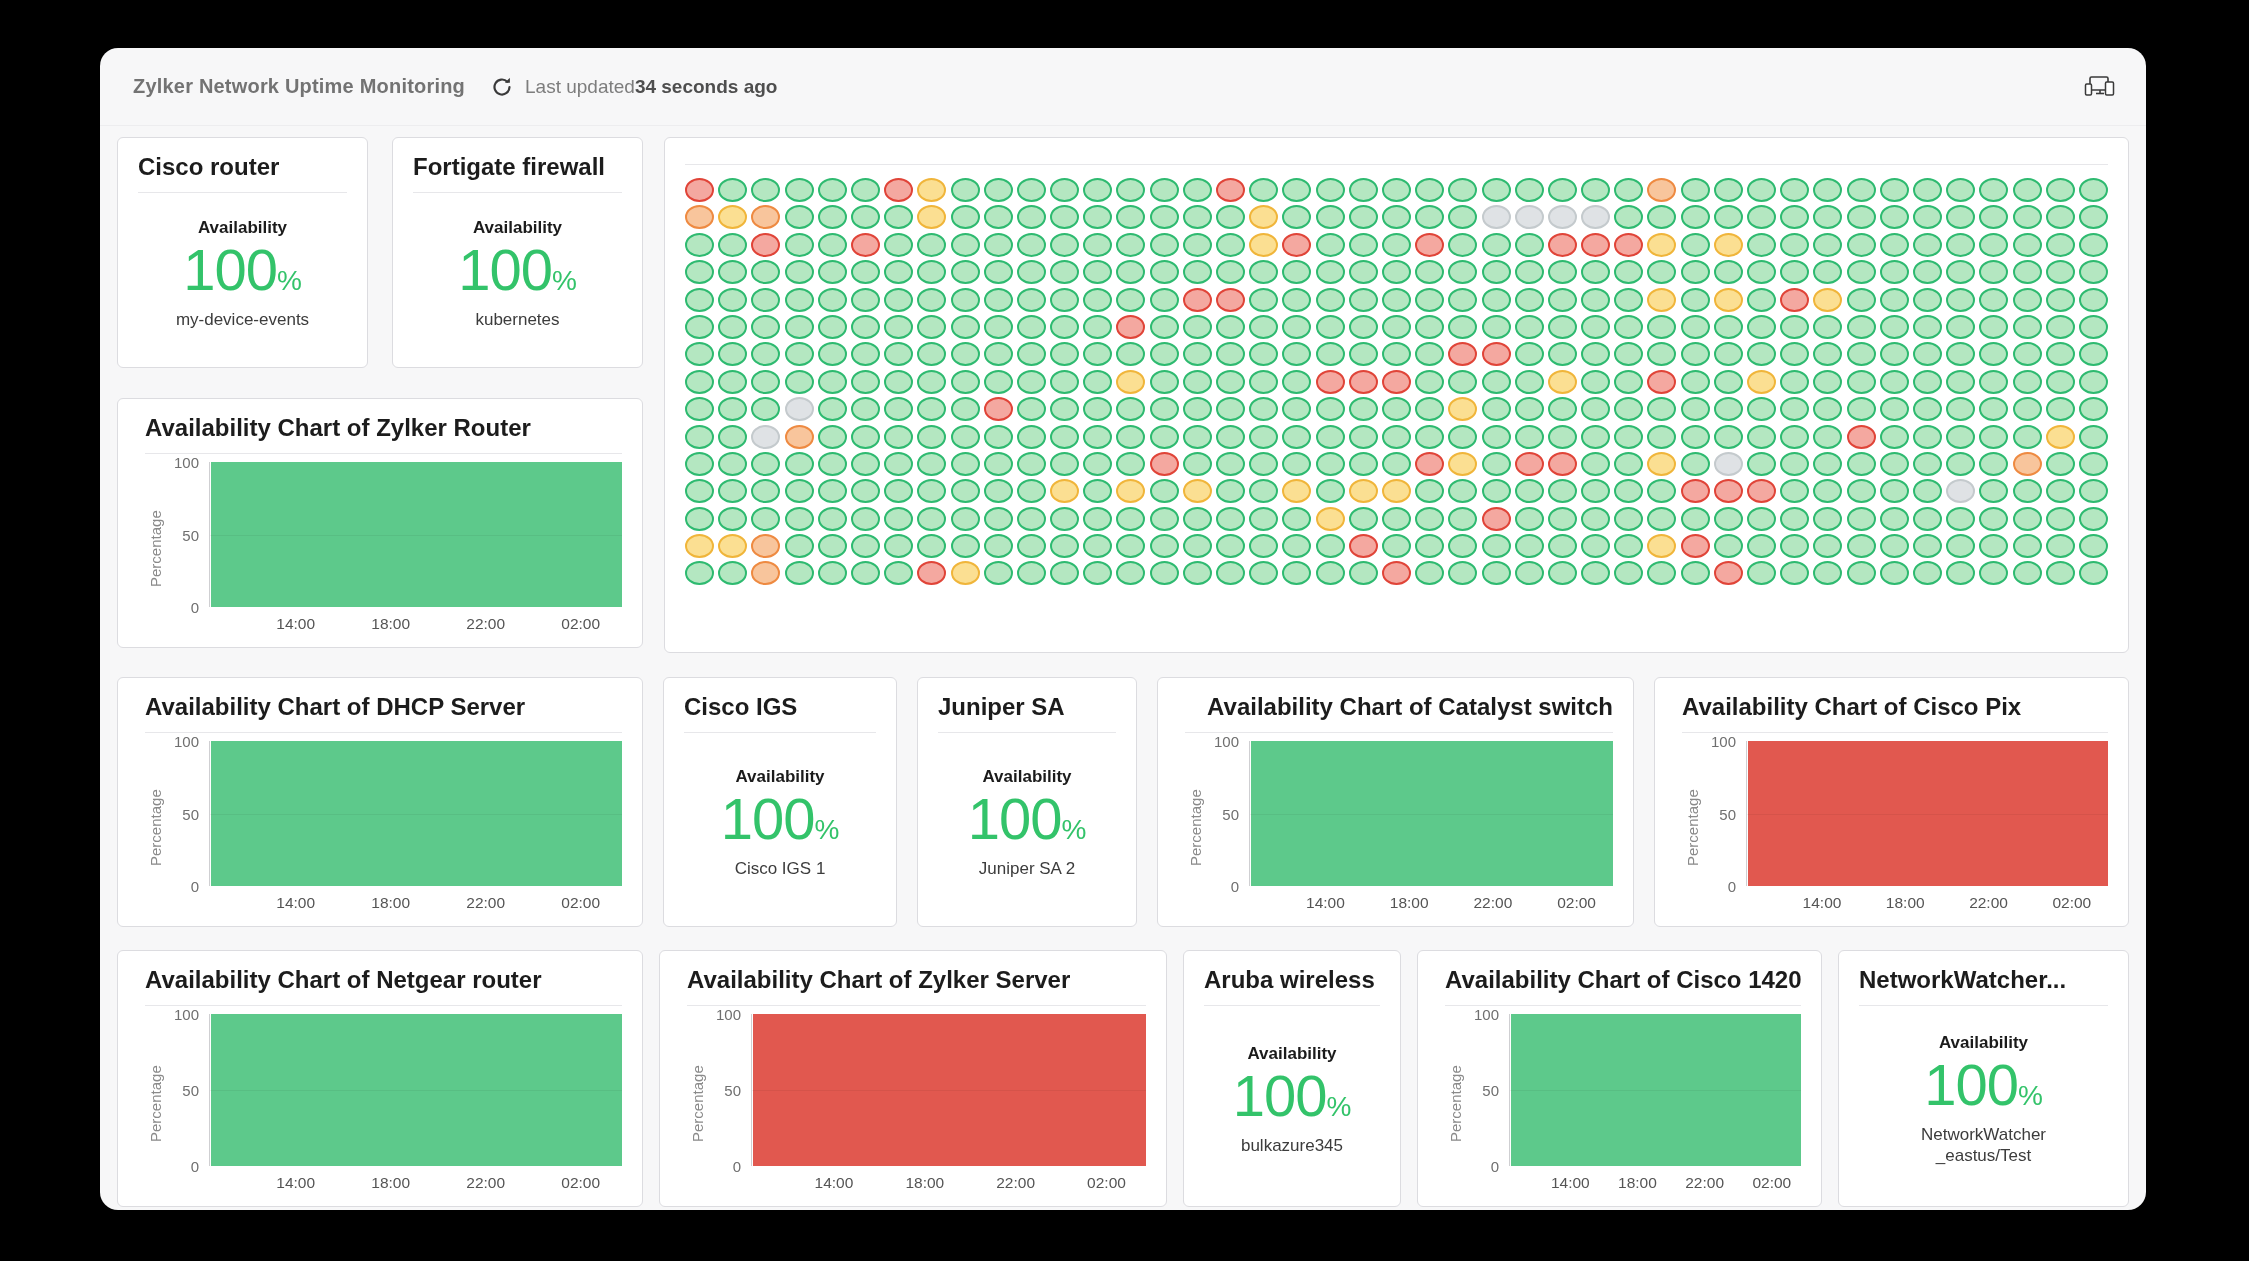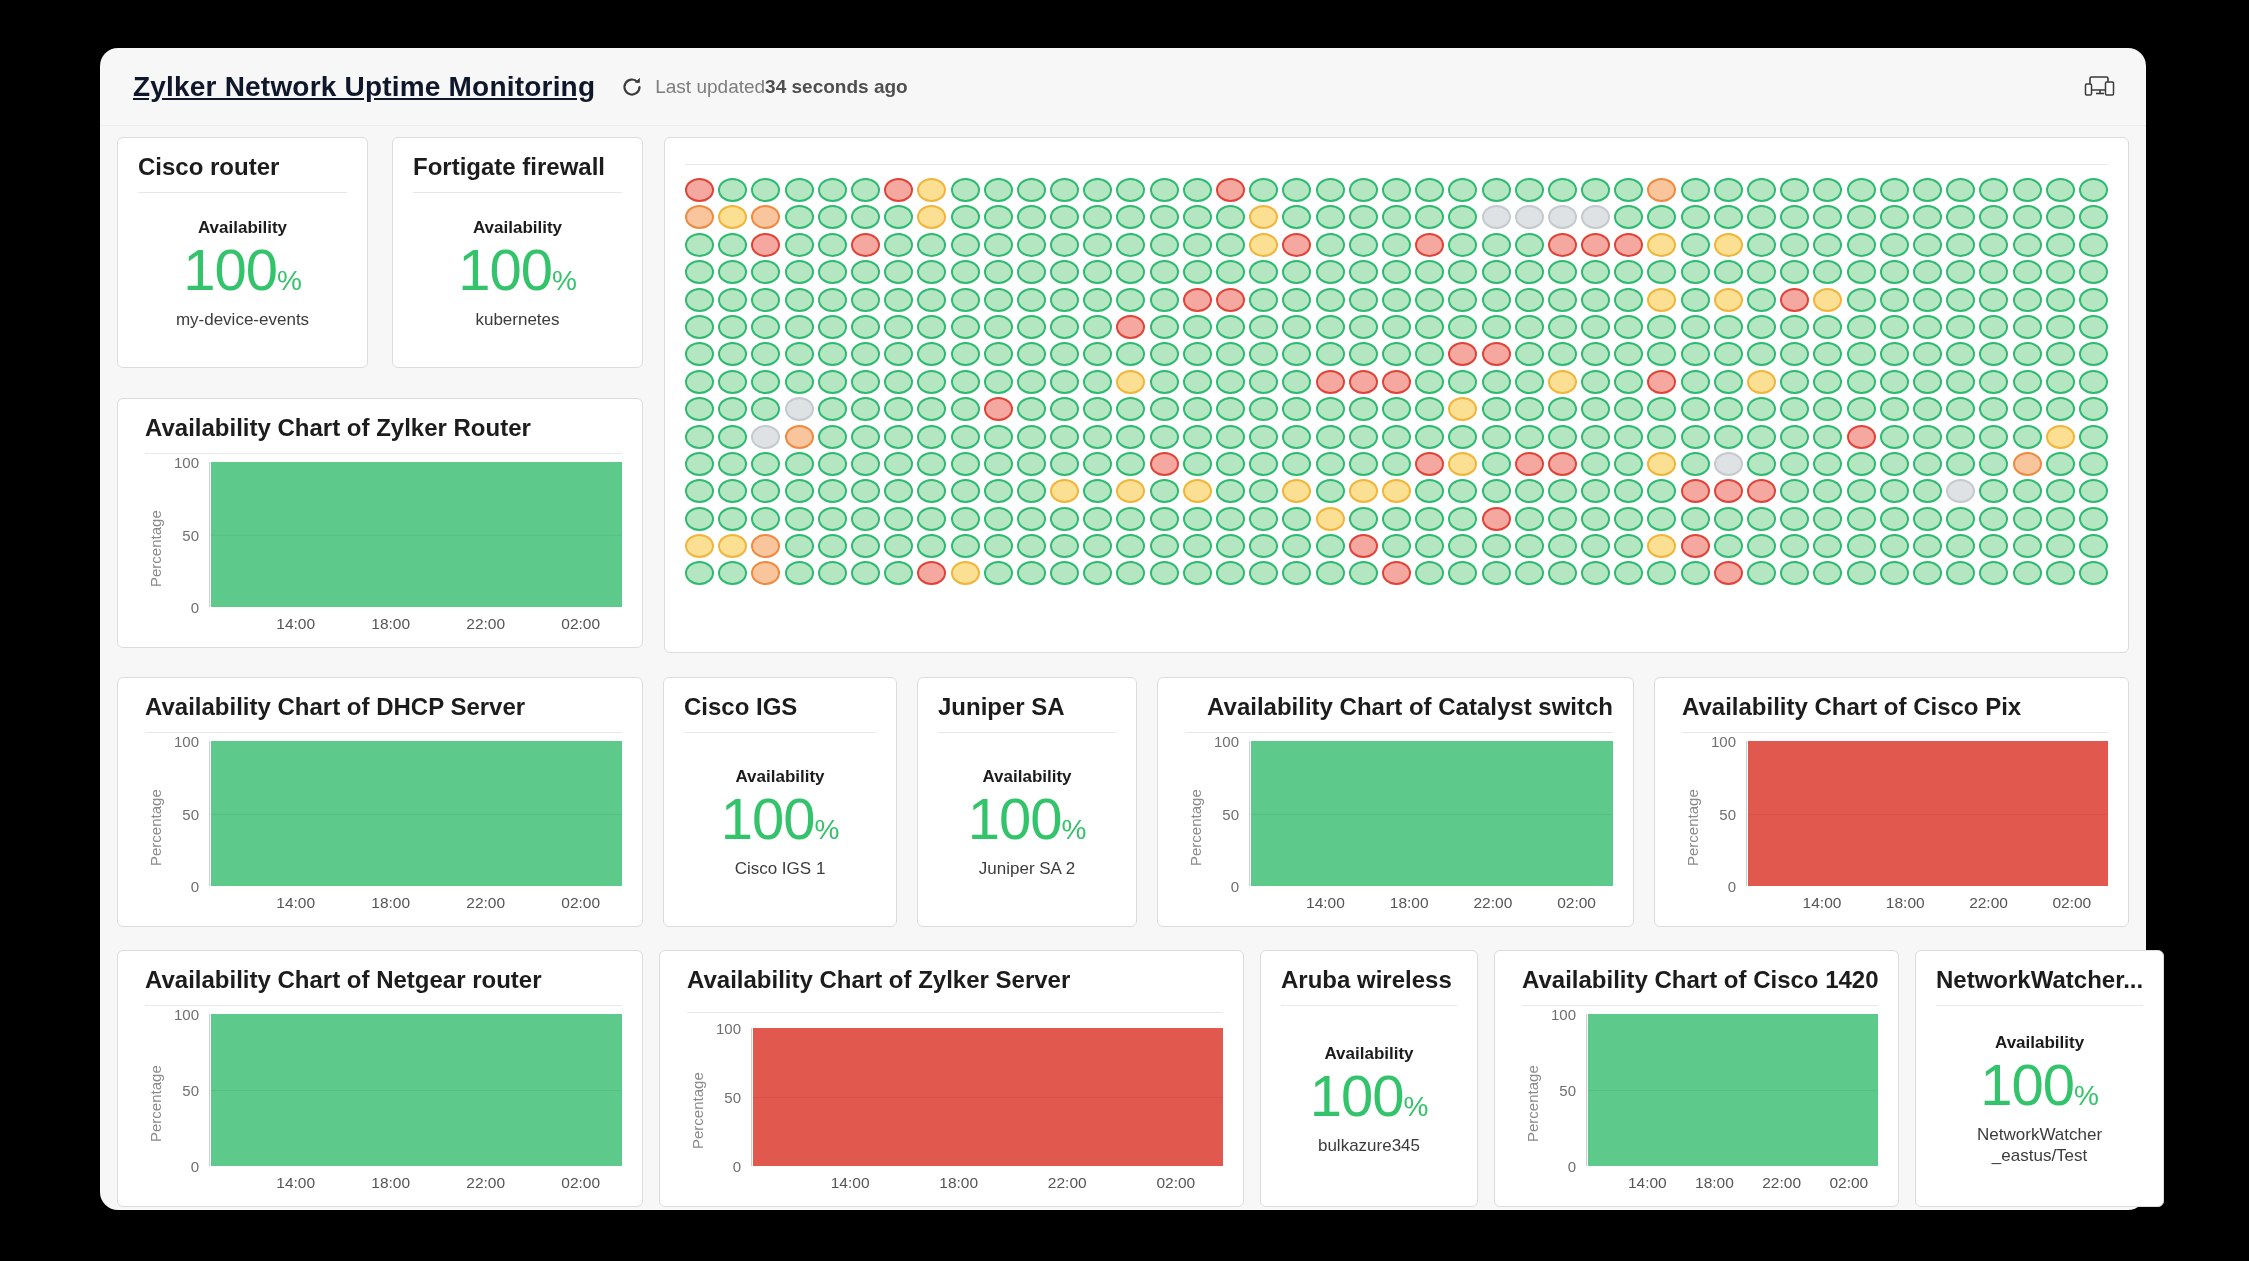--- a/index.html
+++ b/index.html
@@ -10,21 +10,21 @@
   }
   .container{
     position:absolute;left:100px;top:48px;width:2046px;height:1162px;
     background:#f7f7f8;border-radius:18px;box-sizing:border-box;
   }
   
   .header{
     height:78px;display:flex;align-items:center;
     padding:0 30px 0 33px;border-bottom:1px solid #ededef;box-sizing:border-box;
   }
-  .header-title{font-size:28px;font-weight:700;color:#0f172a;letter-spacing:.2px;text-decoration:underline;}
+  .header-title{font-size:20px;font-weight:700;color:#737373;letter-spacing:.2px;}
   .refresh-btn{margin-left:24px;width:26px;height:26px;display:flex;align-items:center;justify-content:center;cursor:pointer;}
   .updated{margin-left:10px;font-size:19px;color:#7d7d7d;}
   .updated .strong{color:#4e4e4e;font-weight:700;margin-left:0;}
   .devices-btn{margin-left:auto;width:34px;height:28px;display:flex;align-items:center;justify-content:center;cursor:pointer;}
   
   .content{padding:11px 17px 0 17px;}
   .row1{display:flex;}
   .leftcol{width:526px;margin-right:21px;flex:none;}
   .minirow{display:flex;gap:24px;}
   .row3{display:flex;gap:20px;margin-top:24px;}
@@ -54,21 +54,21 @@
   .dot-green {background:#b4e7c1;border-color:#2eba70;}
   .dot-red   {background:#f4a8a0;border-color:#e04438;}
   .dot-yellow{background:#fbdf92;border-color:#f0b53a;}
   .dot-orange{background:#f8c59c;border-color:#ee8a41;}
   .dot-gray  {background:#dfe2e5;border-color:#c4cacd;}
   
   .chart-card{height:250px;padding-left:27px;}
   .h257{height:257px;}
   .zylker-card{margin-top:30px;width:526px;}
   .w526{width:526px;flex:none;}
-  .w557{width:585px;flex:none;gap:7px;}
+  .w557{width:508px;flex:none;}
   .w477{width:477px;flex:none;text-align:right;}
   .w405{width:405px;flex:none;}
   .w234{width:234px;flex:none;}
   .w220{width:220px;flex:none;}
   .w218{width:218px;flex:none;}
   .grow{flex:1;}
   .chart-zone{flex:1;display:flex;margin-top:8px;min-height:0;}
   .ylabel{
     writing-mode:vertical-rl;transform:rotate(180deg);
     font-size:15px;color:#8a8a8a;display:flex;align-items:center;justify-content:center;

